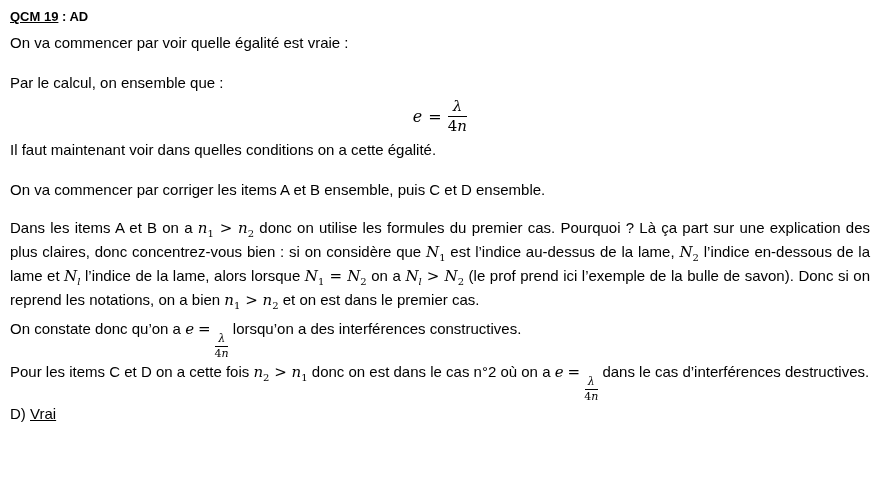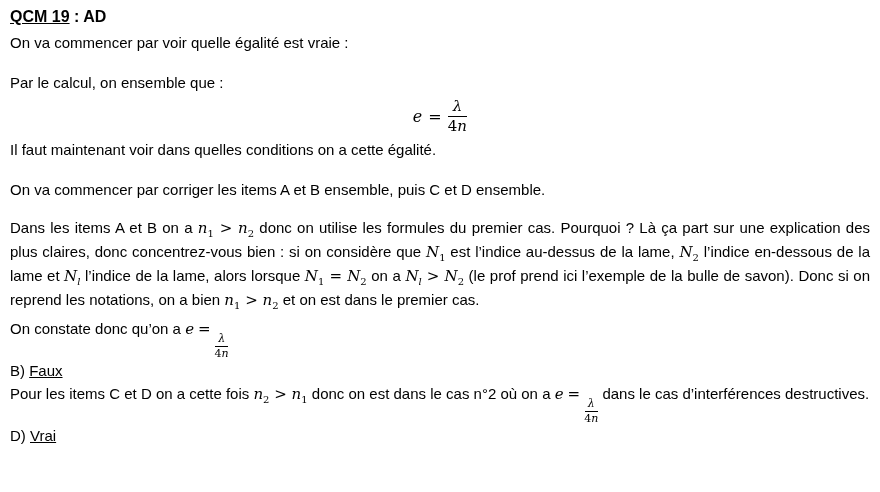--- a/index.html
+++ b/index.html
@@ -4,21 +4,21 @@
 <style>
   html, body { margin:0; padding:0; }
   body {
     width:880px; height:492px; overflow:hidden; box-sizing:border-box;
     background:#ffffff; color:#000000;
     font-family:"Liberation Sans", sans-serif;
     font-size:15px; line-height:21px;
     padding:6px 10px 0 10px;
   }
   p { margin:0; }
-  .title { font-weight:bold; font-size:16px; margin-bottom:5px; }
+  .title { font-weight:bold; font-size:13px; margin-bottom:5px; }
   .u { text-decoration:underline; }
   .gap { margin-top:19px; }
   .gap-sm { margin-top:3px; }
   .just { text-align:justify; }
   .ab-par { margin-top:19px; line-height:18px; }
 
   
   .mv { font-family:"DejaVu Serif", serif; white-space:nowrap; }
   .mb { font-style:italic; }
   .ms { font-size:10px; font-style:normal; }
@@ -71,23 +71,22 @@
 
   <p>Il faut maintenant voir dans quelles conditions on a cette égalité.</p>
 
   <p class="gap">On va commencer par corriger les items A et B ensemble, puis C et D ensemble.</p>
 
   <p class="ab-par just"><span>Dans les items A et B on a </span><span class="mv"><i class="mb">n</i><sub class="ms">1</sub></span><span class="mo"> &gt; </span><span class="mv"><i class="mb">n</i><sub class="ms">2</sub></span><span> donc on utilise les formules du premier cas. Pourquoi ? Là ça part sur une explication des plus claires, donc concentrez-vous bien : si on considère que </span><span class="mv"><i class="mb">N</i><sub class="ms">1</sub></span><span> est l’indice au-dessus de la lame, </span><span class="mv"><i class="mb">N</i><sub class="ms">2</sub></span><span> l’indice en-dessous de la lame et </span><span class="mv"><i class="mb">N</i><sub class="ms it">l</sub></span><span> l’indice de la lame, alors lorsque </span><span class="mv"><i class="mb">N</i><sub class="ms">1</sub></span><span class="mo"> = </span><span class="mv"><i class="mb">N</i><sub class="ms">2</sub></span><span> on a </span><span class="mv"><i class="mb">N</i><sub class="ms it">l</sub></span><span class="mo"> &gt; </span><span class="mv"><i class="mb">N</i><sub class="ms">2</sub></span><span> (le prof prend ici l’exemple de la bulle de savon). Donc si on reprend les notations, on a bien </span><span class="mv"><i class="mb">n</i><sub class="ms">1</sub></span><span class="mo"> &gt; </span><span class="mv"><i class="mb">n</i><sub class="ms">2</sub></span><span> et on est dans le premier cas.</span></p>
 
   <p class="gap-sm"><span>On constate donc qu’on a </span><span class="ifr"><i class="ilhs">e</i><span class="iop">=</span><span class="ifrac">
           <span class="inum">λ</span>
           <span class="iden"><span>4</span><i>n</i></span>
-        </span></span></p>
+        </span></span><span> lorsqu’on a des interférences constructives.</span></p>
 
-  <p class="answer"><span>B) </span><span class="u">Faux</span></p>
 
   <p class="cd-par just"><span>Pour les items C et D on a cette fois </span><span class="mv"><i class="mb">n</i><sub class="ms">2</sub></span><span class="mo"> &gt; </span><span class="mv"><i class="mb">n</i><sub class="ms">1</sub></span><span> donc on est dans le cas n°2 où on a </span><span class="ifr"><i class="ilhs">e</i><span class="iop">=</span><span class="ifrac">
           <span class="inum">λ</span>
           <span class="iden"><span>4</span><i>n</i></span>
         </span></span><span> dans le cas d’interférences destructives.</span></p>
 
   <p class="answer"><span>D) </span><span class="u">Vrai</span></p>
 
 </div>
 

